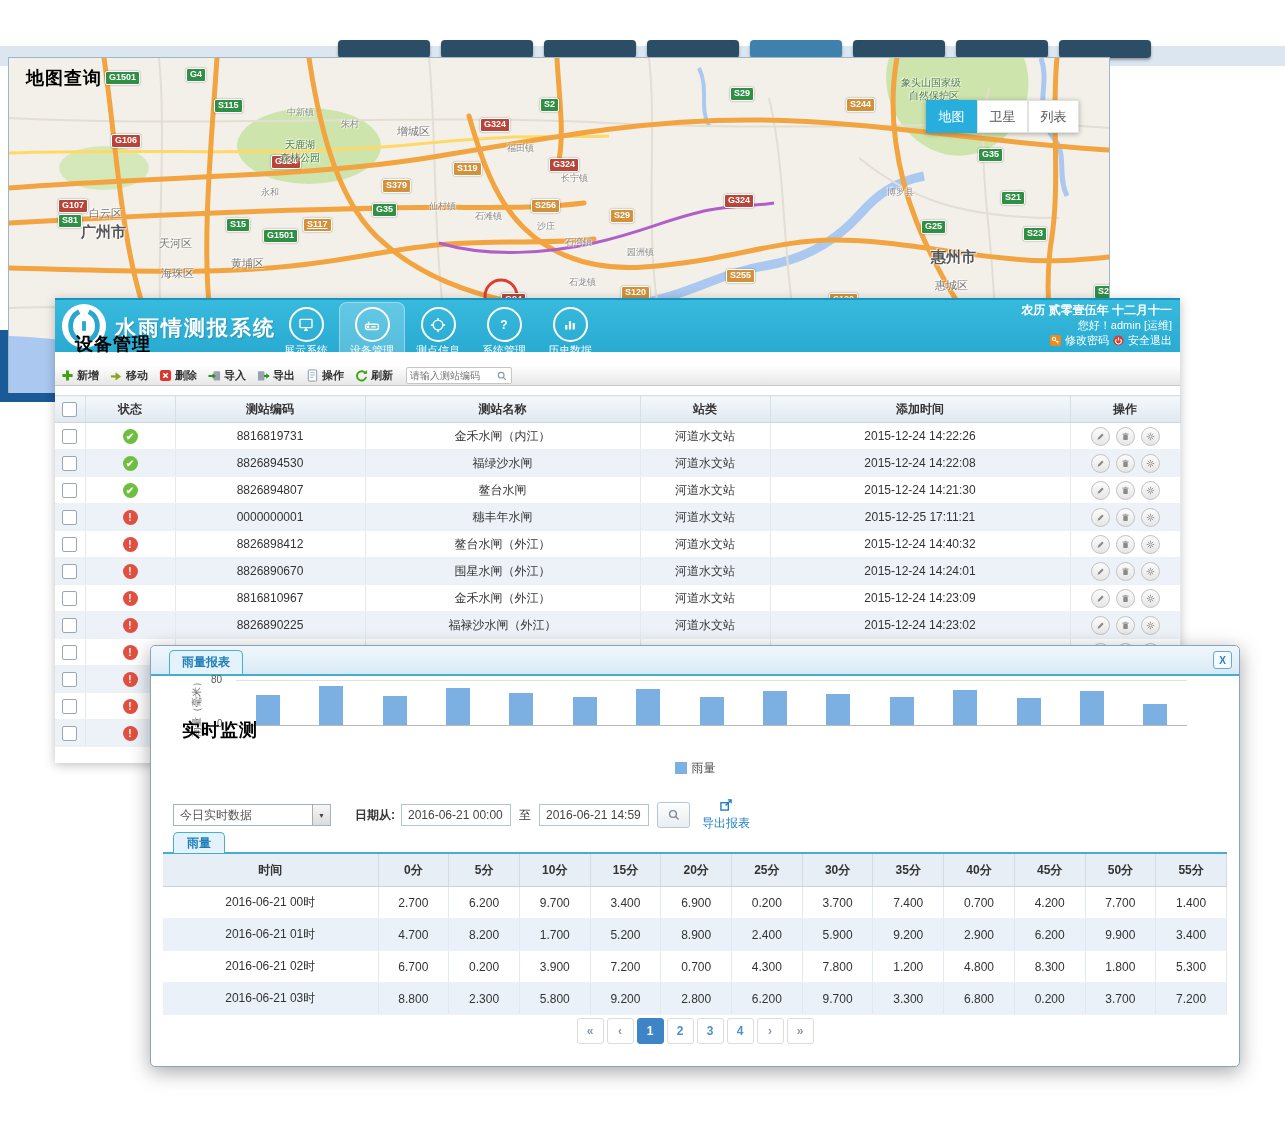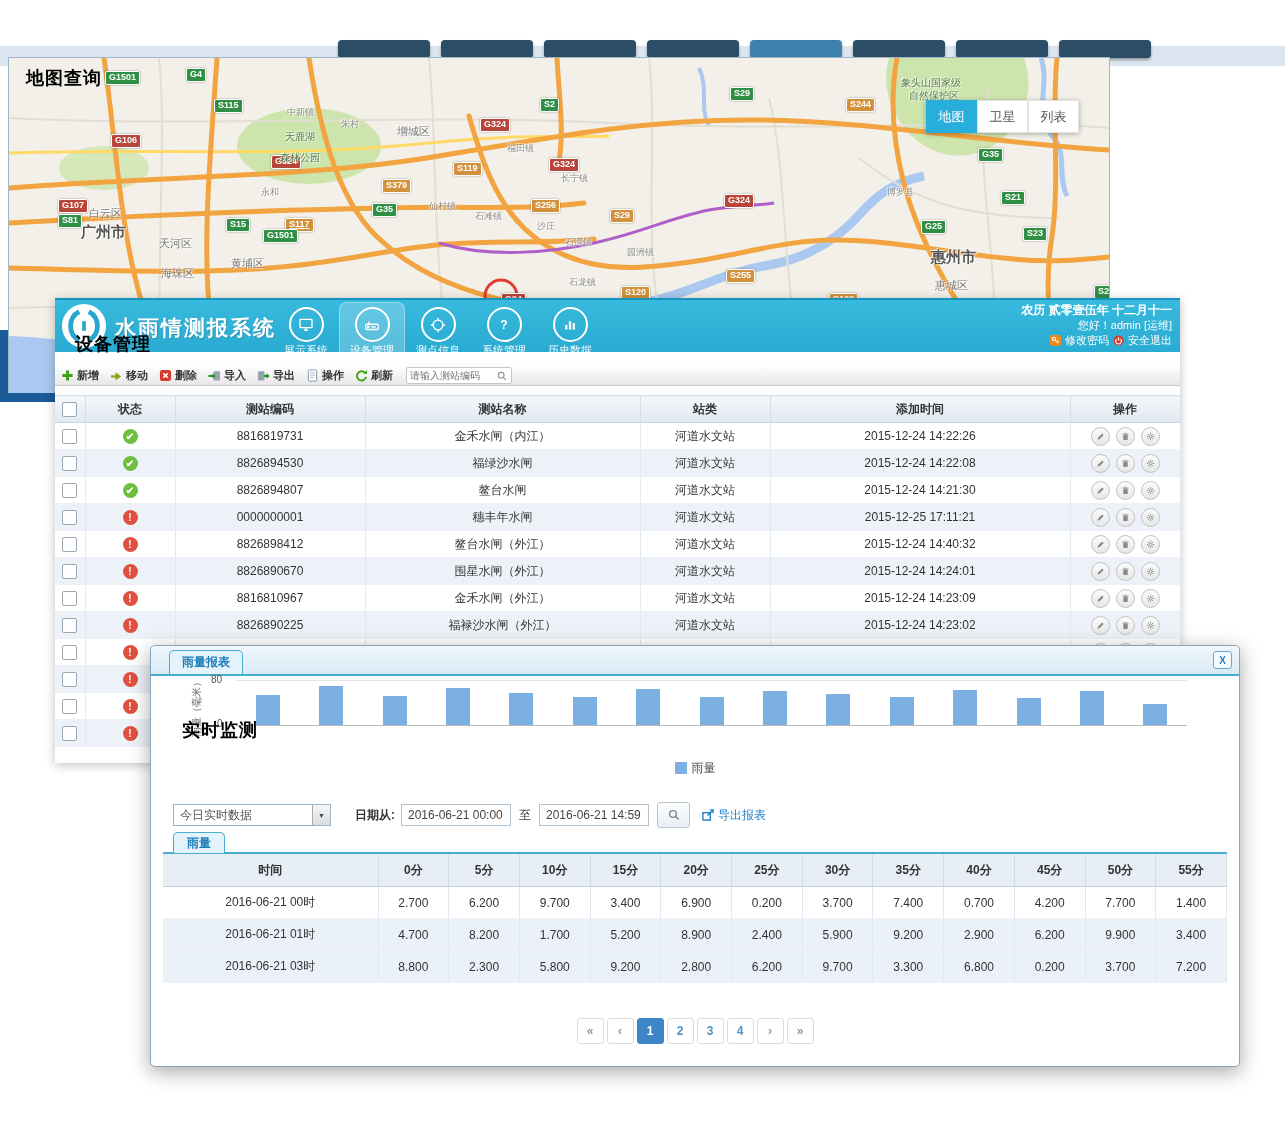--- a/index.html
+++ b/index.html
@@ -111,21 +111,21 @@
           justify-content:space-between;padding-left:6px;color:#555;box-sizing:border-box;cursor:pointer;}
   .select-arrow{width:17px;height:20px;background:linear-gradient(#f7f7f7,#dcdcdc);border-left:1px solid #aaa;
                 display:flex;align-items:center;justify-content:center;font-size:7px;color:#444;}
   .dlabel{margin:0 6px 0 24px;font-weight:bold;color:#333;}
   .dinput{width:110px;height:22px;border:1px solid #b3c4d2;font-size:12px;color:#444;padding-left:6px;
           background:#fff;box-sizing:border-box;font-family:"Liberation Sans",sans-serif;}
   .zhi{margin:0 8px;color:#333;}
   .searchbtn{width:31px;height:24px;border:1px solid #b8c6d2;border-radius:3px;margin-left:8px;cursor:pointer;
              background:linear-gradient(#fdfdfd,#e9eef2);display:flex;align-items:center;justify-content:center;}
   .searchbtn svg{width:12px;height:12px;}
-  .export{display:flex;align-items:center;gap:4px;color:#1d7fc4;font-size:12px;margin-left:12px;cursor:pointer;}
+  .export{display:flex;align-items:center;gap:4px;color:#1d7fc4;font-size:12px;margin-left:12px;cursor:pointer;flex-direction:column;}
   .export svg{width:12px;height:12px;}
   .sub-tab{position:absolute;left:22px;top:186px;height:21px;padding:0 13px;background:#e4f2fb;
            border:1px solid #49aed0;border-bottom:none;border-radius:5px 5px 0 0;color:#1d7db8;
            font-weight:bold;font-size:12px;display:flex;align-items:center;box-sizing:border-box;z-index:2;cursor:pointer;}
   .rt-wrap{position:absolute;left:12px;right:12px;top:206px;border-top:2px solid #46aecd;}
   .rain{width:100%;border-collapse:collapse;table-layout:fixed;font-size:12px;color:#333;}
   .rain th{height:30px;background:#e7eef5;border-right:1px solid #d2dce5;border-bottom:1px solid #c6d2dc;
            font-weight:bold;}
   .rain td{height:29px;border-right:1px solid #e1e9f0;border-bottom:1px solid #eef2f6;text-align:center;}
   .rain tr.alt td{background:#eaf1f8;}
@@ -213,33 +213,33 @@
         <span class="badge orange" style="left: 373px; top: 121px;">S379</span>
         <span class="badge red" style="left: 49px; top: 141px;">G107</span>
         <span class="badge green" style="left: 363px; top: 145px;">G35</span>
         <span class="badge orange" style="left: 522px; top: 141px;">S256</span>
         <span class="badge orange" style="left: 601px; top: 151px;">S29</span>
         <span class="badge red" style="left: 715px; top: 136px;">G324</span>
         <span class="badge green" style="left: 912px; top: 142px; margin-top: 20px;">G25</span>
         <span class="badge green" style="left: 992px; top: 133px;">S21</span>
         <span class="badge green" style="left: 49px; top: 156px;">S81</span>
         <span class="badge green" style="left: 217px; top: 160px;">S15</span>
-        <span class="badge orange" style="left: 276px; top: 160px; text-decoration: underline;">S117</span>
+        <span class="badge orange" style="left: 294px; top: 160px; text-decoration: underline;">S117</span>
         <span class="badge green" style="left: 254px; top: 171px;">G1501</span>
         <span class="badge green" style="left: 1014px; top: 169px;">S23</span>
         <span class="badge orange" style="left: 717px; top: 211px;">S255</span>
         <span class="badge orange" style="left: 612px; top: 228px;">S120</span>
         <span class="badge red" style="left: 492px; top: 235px;">G94</span>
         <span class="badge orange" style="left: 820px; top: 235px;">S120</span>
         <span class="badge green" style="left: 1085px; top: 227px;">S21</span>
       </div>
     <div>
         <span class="maplabel area" style="left: 892px; top: 18px;">象头山国家级</span>
         <span class="maplabel area" style="left: 900px; top: 31px;">自然保护区</span>
-        <span class="maplabel area" style="left: 276px; top: 72px;">天鹿湖</span>
+        <span class="maplabel area" style="left: 276px; top: 80px;">天鹿湖</span>
         <span class="maplabel area" style="left: 271px; top: 93px;">森林公园</span>
         <span class="maplabel city" style="left: 72px; top: 165px;">广州市</span>
         <span class="maplabel city" style="left: 922px; top: 190px;">惠州市</span>
         <span class="maplabel district" style="left: 80px; top: 148px;">白云区</span>
         <span class="maplabel district" style="left: 150px; top: 178px;">天河区</span>
         <span class="maplabel district" style="left: 152px; top: 208px;">海珠区</span>
         <span class="maplabel district" style="left: 222px; top: 198px;">黄埔区</span>
         <span class="maplabel district" style="left: 388px; top: 66px;">增城区</span>
         <span class="maplabel district" style="left: 926px; top: 220px;">惠城区</span>
         <span class="maplabel town" style="left: 278px; top: 48px;">中新镇</span>
@@ -901,20 +901,35 @@
               <td>5.200</td>
               <td>8.900</td>
               <td>2.400</td>
               <td>5.900</td>
               <td>9.200</td>
               <td>2.900</td>
               <td>6.200</td>
               <td>9.900</td>
               <td>3.400</td>
             </tr>
+            <tr>
+              <td>2016-06-21 02时</td>
+              <td>6.700</td>
+              <td>0.200</td>
+              <td>3.900</td>
+              <td>7.200</td>
+              <td>0.700</td>
+              <td>4.300</td>
+              <td>7.800</td>
+              <td>1.200</td>
+              <td>4.800</td>
+              <td>8.300</td>
+              <td>1.800</td>
+              <td>5.300</td>
+            </tr>
             <tr class="alt">
               <td>2016-06-21 03时</td>
               <td>8.800</td>
               <td>2.300</td>
               <td>5.800</td>
               <td>9.200</td>
               <td>2.800</td>
               <td>6.200</td>
               <td>9.700</td>
               <td>3.300</td>

